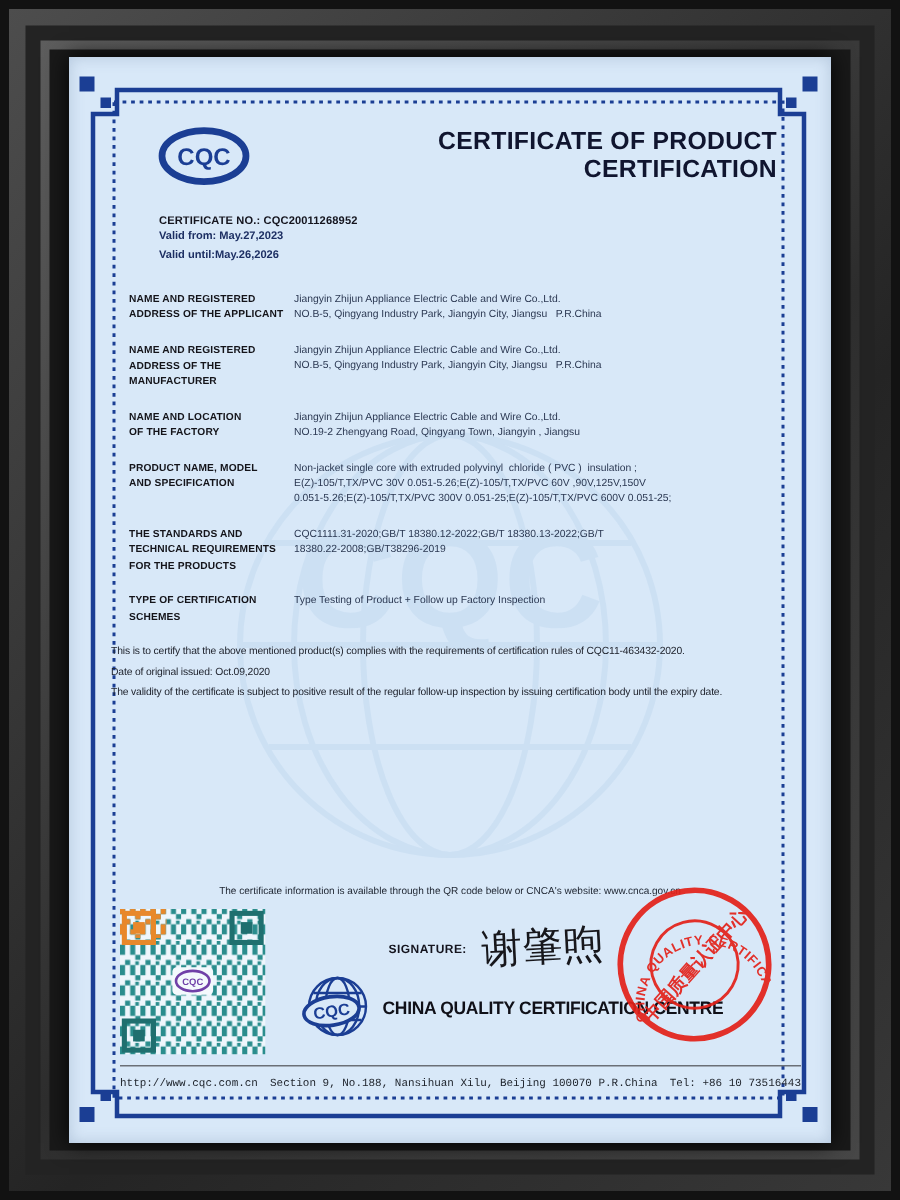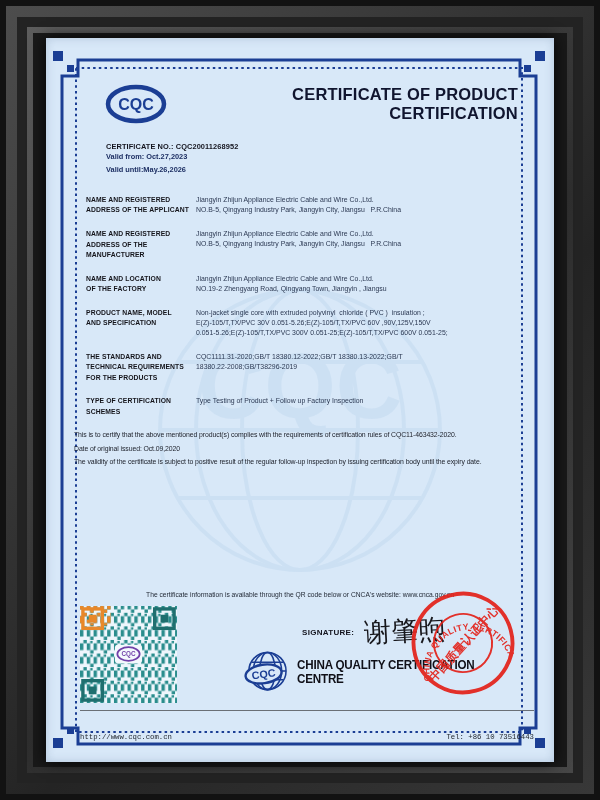--- a/index.html
+++ b/index.html
@@ -34,32 +34,32 @@
   .field{display:flex;margin-bottom:13px;}
   .lbl{flex:none;width:104px;font-size:6.8px;font-weight:bold;color:#14141a;line-height:1.55;white-space:pre-line;letter-spacing:.1px;}
   .val{flex:1;padding-left:6px;font-size:6.9px;color:#2b3852;line-height:1.5;white-space:pre-wrap;}
 
   .statements{margin-top:14px;padding-left:0;}
   .stmt{font-size:6.9px;color:#20242e;margin-bottom:6.5px;white-space:nowrap;letter-spacing:-.1px;}
 
   .note{margin-top:126px;text-align:center;font-size:6.7px;color:#1d2430;letter-spacing:0;}
 
   
-  .footer-row{display:flex;margin-top:8px;gap:43px;}
+  .footer-row{display:flex;margin-top:8px;}
   .qr-box{flex:none;width:97px;height:97px;margin-left:6px;}
   .sig-col{flex:1;margin-left:24px;}
   .sig-row{display:flex;align-items:flex-end;margin-top:12px;margin-left:58px;}
   .sig-label{font-size:8px;font-weight:bold;color:#15151f;margin-bottom:8px;letter-spacing:.3px;}
   .sig-name{font-size:27px;color:#17171c;margin-left:10px;transform:rotate(-3deg);line-height:1;}
   .org-row{display:flex;align-items:center;margin-top:4px;}
   .org-name{font-size:12px;font-weight:bold;color:#101018;margin-left:8px;letter-spacing:-.2px;transform:scaleX(.97);transform-origin:left;}
 
   .stamp{position:absolute;left:354px;top:542px;width:126px;height:126px;transform:rotate(-15deg);opacity:.92;z-index:3;}
 
-  .bottom-bar{position:absolute;left:34px;right:20px;top:672px;border-top:1.2px solid #6a6f76;padding-top:22px;
+  .bottom-bar{position:absolute;left:34px;right:20px;top:672px;border-top:1.2px solid #6a6f76;padding-top:8px;
               display:flex;justify-content:space-between;z-index:2;
               font-family:"Liberation Mono",monospace;font-size:7.3px;color:#1d222a;}
 </style>
 </head>
 <body>
 
 <div class="frame-l0"></div>
 <div class="frame-l1"></div>
 <div class="frame-l2"></div>
 <div class="frame-l3"></div>
@@ -100,21 +100,21 @@
       <svg width="64" height="42" viewBox="0 0 64 42">
         <ellipse cx="32" cy="21" rx="28" ry="17" fill="none" stroke="#1b3e94" stroke-width="4.5"></ellipse>
         <text x="32" y="27" text-anchor="middle" font-size="16" font-weight="bold" fill="#1b3e94" font-family="Liberation Sans, sans-serif">CQC</text>
       </svg>
       <div class="title">CERTIFICATE OF PRODUCT CERTIFICATION</div>
     </div>
 
     <div class="certno-row">
       <div class="certno">CERTIFICATE NO.: CQC20011268952</div>
       <div class="valid">
-        <div>Valid from: Oct.27,2023</div>
+        <div>Valid from: May.27,2023</div>
         <div>Valid until:May.26,2026</div>
       </div>
     </div>
 
     <div class="fields">
       <div class="field">
         <div class="lbl">NAME AND REGISTERED
 ADDRESS OF THE APPLICANT</div>
         <div class="val">Jiangyin Zhijun Appliance Electric Cable and Wire Co.,Ltd.
 NO.B-5, Qingyang Industry Park, Jiangyin City, Jiangsu   P.R.China</div>
@@ -228,16 +228,17 @@
     <circle cx="65" cy="65" r="51" fill="none" stroke="#e32119" stroke-width="4"></circle>
     <circle cx="65" cy="65" r="30" fill="none" stroke="#e32119" stroke-width="2"></circle>
     <text font-size="9" font-weight="bold" fill="#e32119" letter-spacing="1" font-family="Liberation Sans, sans-serif">
       <textPath href="#ringPath" startOffset="0" textLength="196">CHINA QUALITY CERTIFICATION CENTRE</textPath>
     </text>
     <text x="65" y="70" text-anchor="middle" transform="rotate(-33 65 65)" font-size="12.5" font-weight="bold" fill="#e32119" font-family="Liberation Sans, sans-serif">中国质量认证中心</text>
   </svg>
 
   <div class="bottom-bar">
     <span>http://www.cqc.com.cn</span>
+    <span>Section 9, No.188, Nansihuan Xilu, Beijing 100070 P.R.China</span>
     <span>Tel: +86 10 73516443</span>
   </div>
 
 </div>
 
 </body></html>

